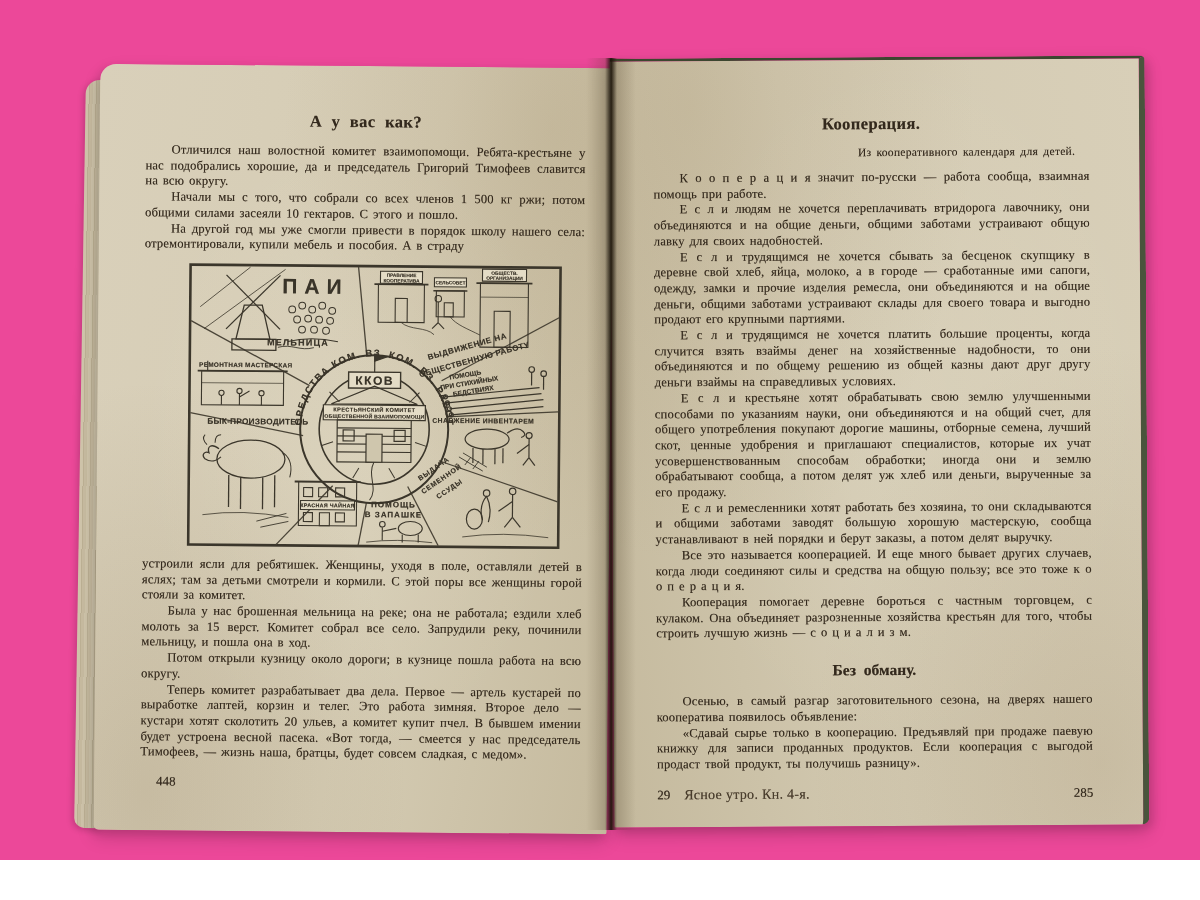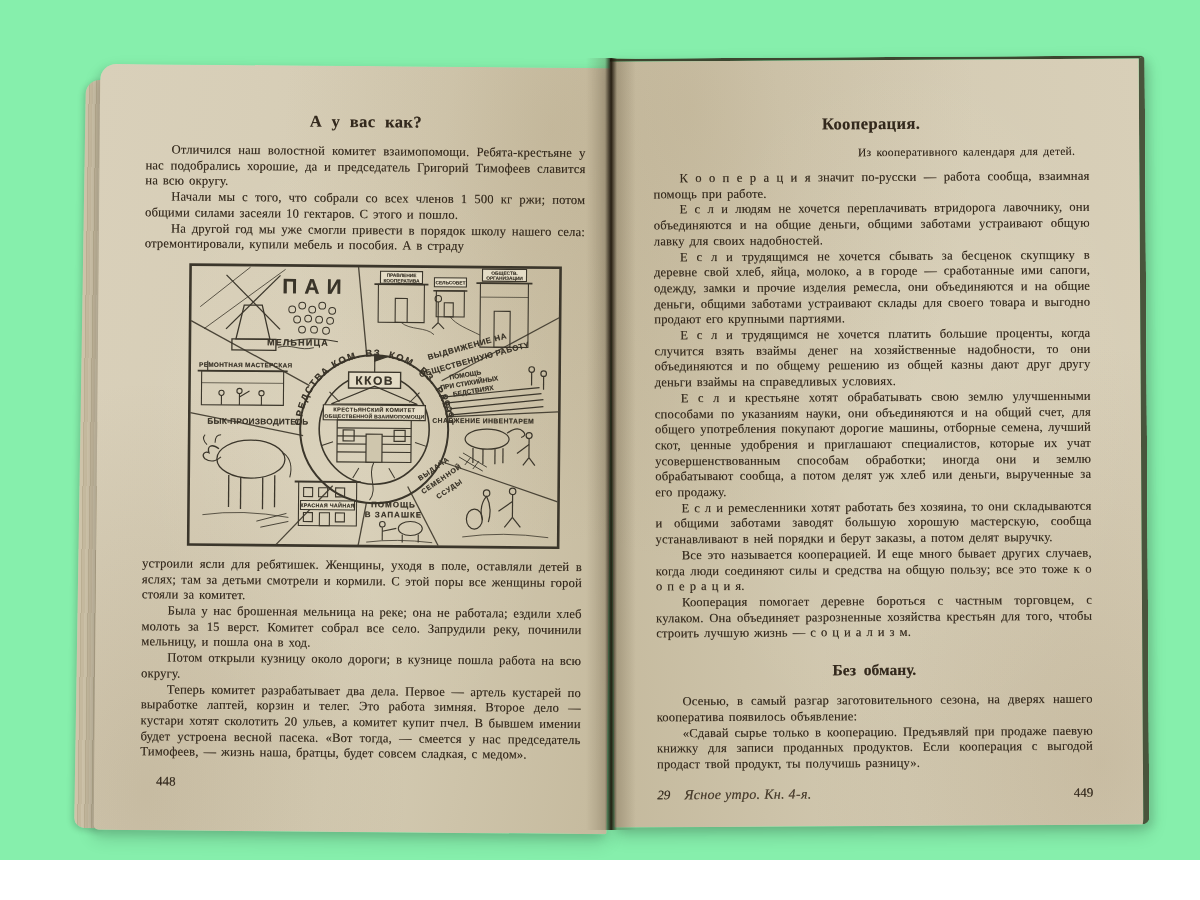--- a/index.html
+++ b/index.html
@@ -1,21 +1,21 @@
 <!DOCTYPE html>
 <html><head>
 <meta charset="utf-8">
 <style>
   html,body { margin:0; padding:0; }
   body {
     width:1200px; height:900px; overflow:hidden;
     background:#ffffff;
     font-family:"Liberation Serif","DejaVu Serif",serif;
   }
-  .photo { position:relative; width:1200px; height:860px; background:#86efac; }
+  .photo { position:relative; width:1200px; height:860px; background:#ec4899; }
 
   
   .page-stack-left {
     position:absolute; left:80px; top:80px; width:28px; height:748px;
     transform:rotate(0.9deg);
     border-radius:14px 0 0 10px;
     background:repeating-linear-gradient(90deg,#cfc4aa 0 3px,#bcb094 3px 4px,#c7bba0 4px 7px);
     box-shadow:-2px 2px 6px rgba(0,0,0,0.18);
   }
   .page-left {
@@ -71,21 +71,21 @@
   .para.noindent { text-indent:0; }
   .section-head {
     text-align:center; font-weight:bold; font-size:15.5px;
     word-spacing:4px; margin:20px 0 14px 0;
   }
   .pagenum-left { margin-top:13px; font-size:13px; padding-left:16px; }
   .footer-right {
     margin-top:14px; display:flex; align-items:baseline; justify-content:space-between;
     font-size:13px;
   }
-  .sig-group { display:flex; align-items:baseline; gap:14px;font-style:italic; }
+  .sig-group { display:flex; align-items:baseline; gap:14px; }
   .sig-text { font-size:14px; letter-spacing:0.3px; color:#473b2b; }
 
   
   .illo { margin:10px 0 10px 44px; }
   .illo svg { display:block; }
   .illo text {
     font-family:"Liberation Sans","DejaVu Sans",sans-serif;
     fill:#393429; font-weight:bold;
   }
 </style>
@@ -354,19 +354,19 @@
       <h3 class="section-head">Без обману.</h3>
 
       <p class="para">Осенью, в самый разгар заготовительного сезона, на дверях нашего кооператива появилось объявление:</p>
       <p class="para">«Сдавай сырье только в кооперацию. Предъявляй при продаже паевую книжку для записи проданных продуктов. Если кооперация с выгодой продаст твой продукт, ты получишь разницу».</p>
 
       <div class="footer-right">
         <div class="sig-group">
           <span>29</span>
           <span class="sig-text">Ясное утро. Кн. 4-я.</span>
         </div>
-        <span>449</span>
+        <span>285</span>
       </div>
     </div>
   </div>
 
   <div class="gutter-shadow"></div>
 </div>
 
 </body></html>

